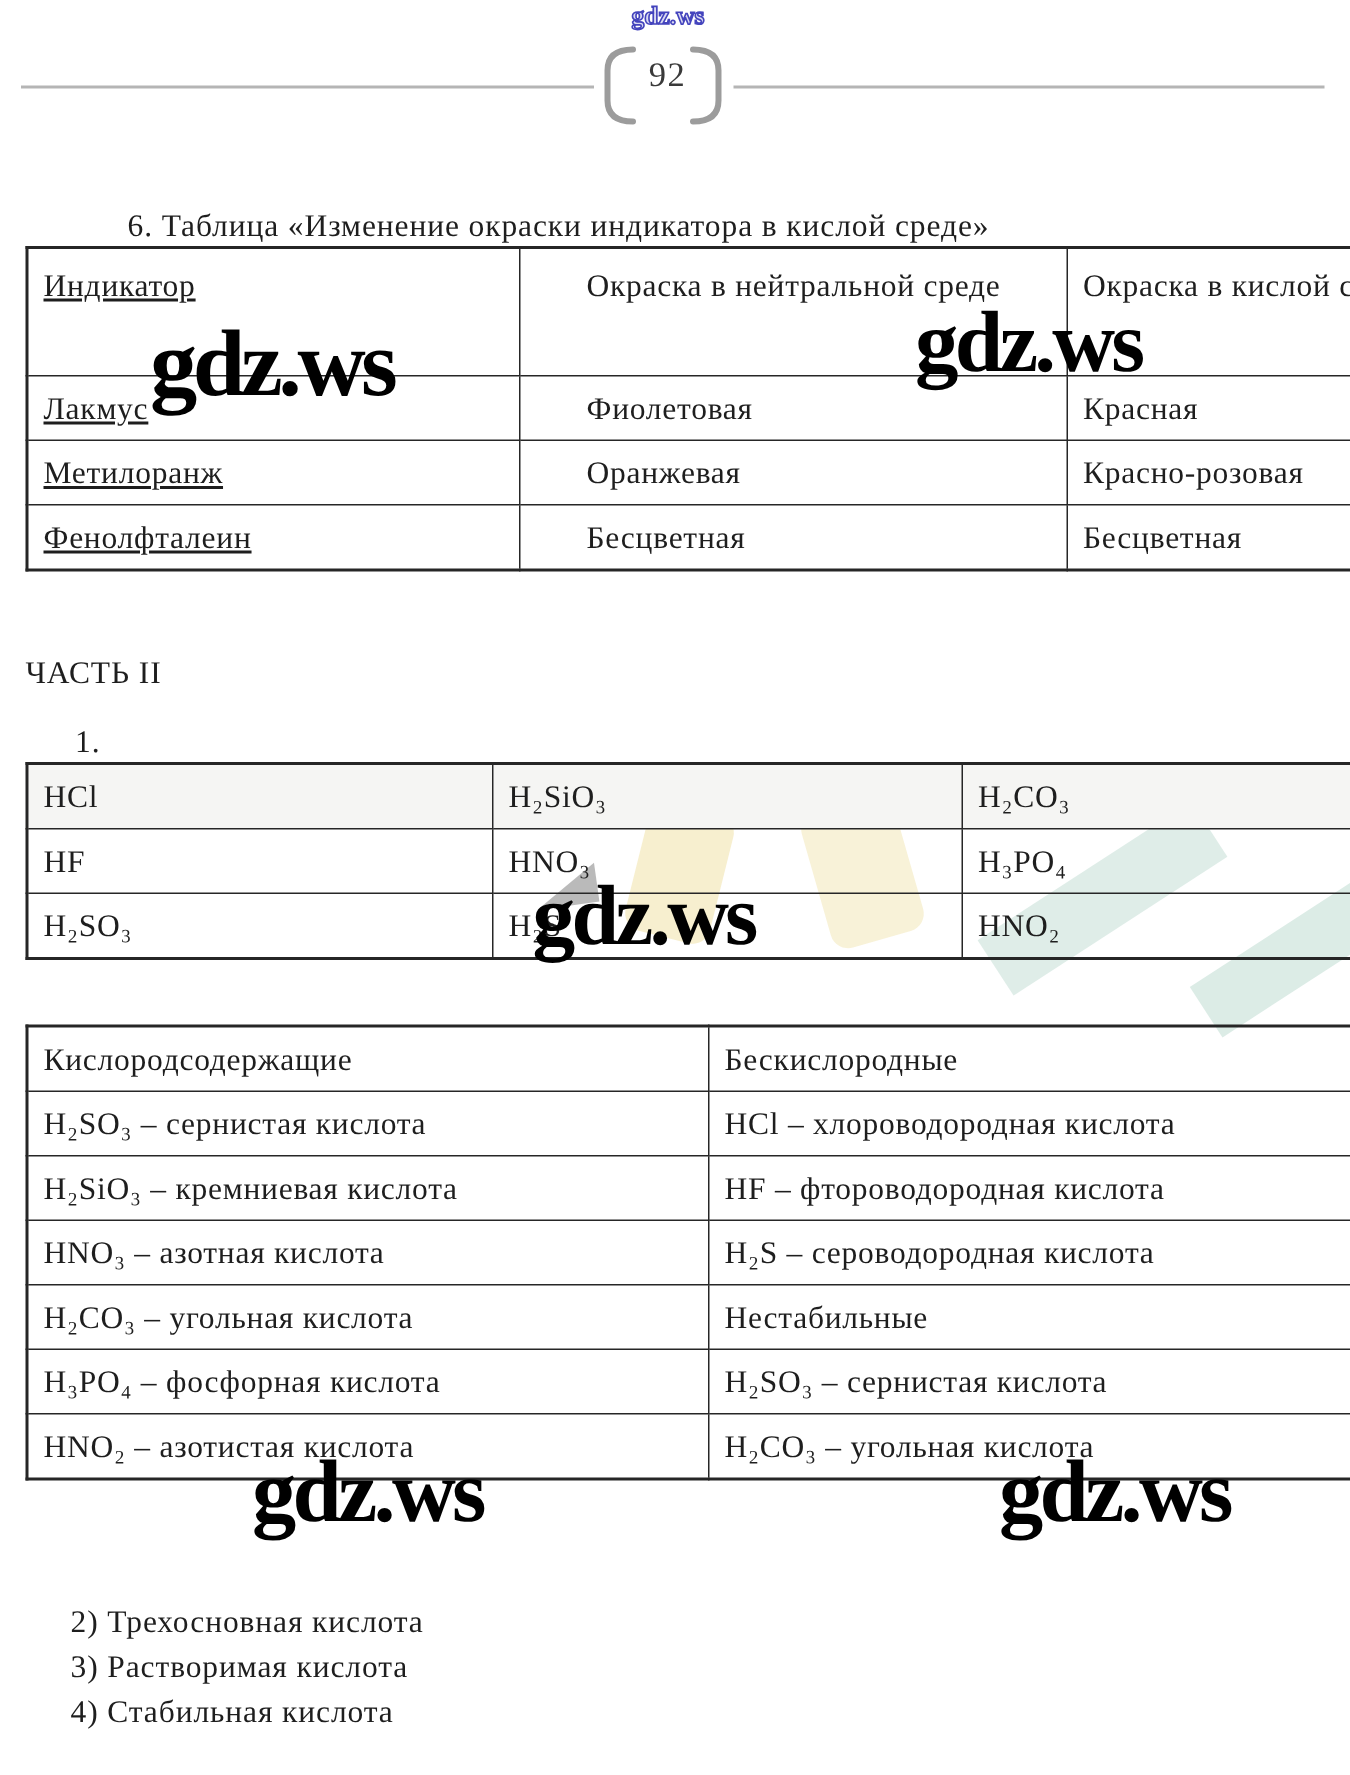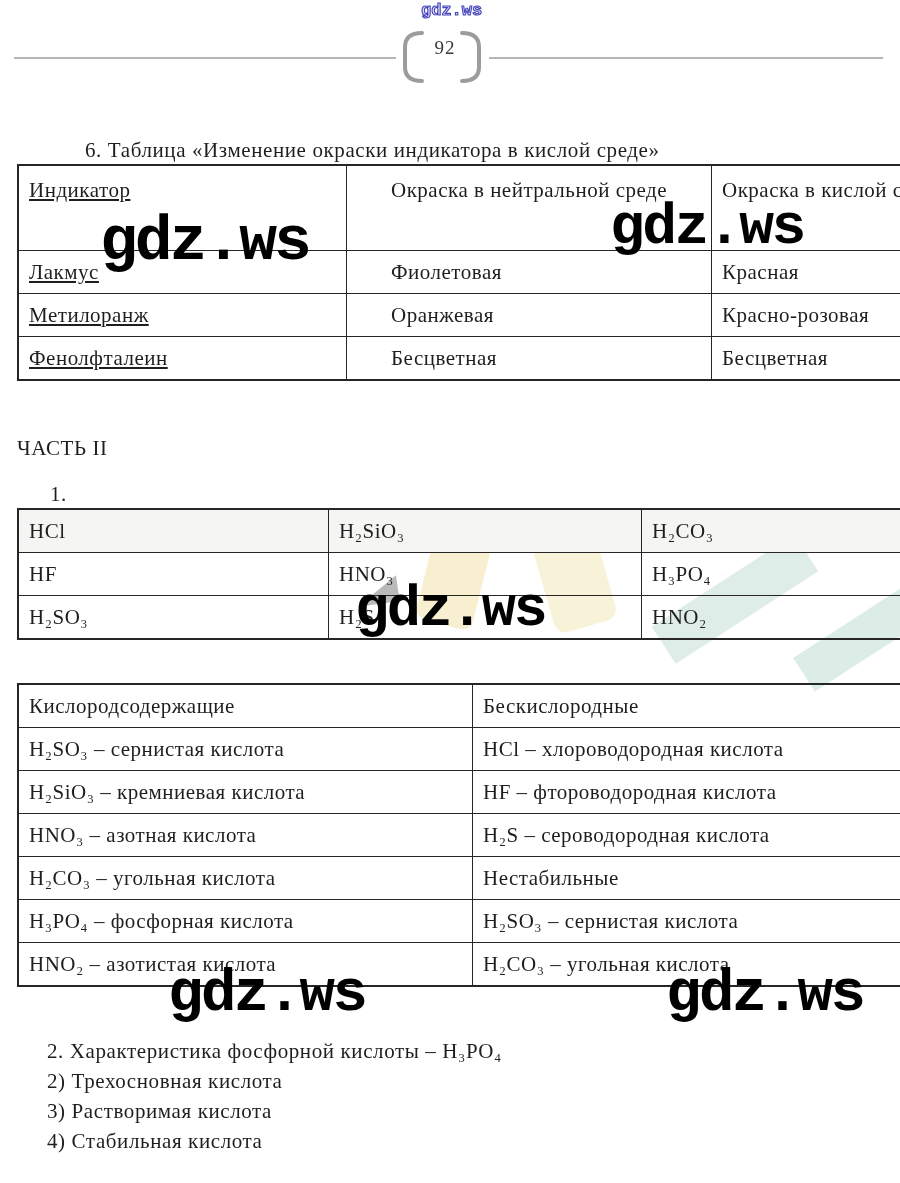--- a/index.html
+++ b/index.html
@@ -10,27 +10,27 @@
 
   
   .rule { position:absolute; height:2px; background:#b5b5b5; z-index:1; }
   .rule-left  { left:14px;  top:57px; width:382px; }
   .rule-right { left:489px; top:57px; width:394px; }
   .bracket { position:absolute; z-index:2; }
   .bracket-left  { left:397px; top:30px; }
   .bracket-right { left:459px; top:30px; }
   .page-number {
     position:absolute; left:422px; top:37px; width:46px; text-align:center;
-    font-size:19px; color:#3a3a3a; letter-spacing:1px; z-index:2;
+    font-size:23px; color:#3a3a3a; letter-spacing:1px; z-index:2;
   }
 
   
   .wm {
     position:absolute; z-index:6; line-height:1;
-    font-family:Liberation Mono, monospace; font-weight:bold; color:#000;
+    font-family:Liberation Serif, serif; font-weight:bold; color:#000;
   }
   .wm-top {
     left:421px; top:2px; font-size:17px; letter-spacing:0;
     color:#d9d9f2; -webkit-text-stroke:1.1px #4444bd; z-index:3;
   }
   .wm-t1-left  { left:100px; top:211px; font-size:63px; letter-spacing:-3px; }
   .wm-t1-right { left:610px; top:199px; font-size:58px; letter-spacing:-2.5px; }
   .wm-t2       { left:355px; top:582px; font-size:57px; letter-spacing:-2.5px; }
   .wm-bottom-left  { left:168px; top:965px; font-size:59px; letter-spacing:-2.5px; }
   .wm-bottom-right { left:666px; top:965px; font-size:59px; letter-spacing:-2.5px; }
@@ -195,20 +195,19 @@
         <tr>
           <td>HNO₂ – азотистая кислота</td>
           <td>H₂CO₃ – угольная кислота</td>
         </tr>
       </tbody>
   </table>
 
   <div class="wm wm-bottom-left">gdz.ws</div>
   <div class="wm wm-bottom-right">gdz.ws</div>
 
-  <div class="txt task2-heading">2. Характеристика фосфорной кислоты – H₃PO₄</div>
   <div class="txt task2-list">
       <div class="task2-item">2) Трехосновная кислота</div>
       <div class="task2-item">3) Растворимая кислота</div>
       <div class="task2-item">4) Стабильная кислота</div>
     </div>
 
 </div>
 
 </body></html>

